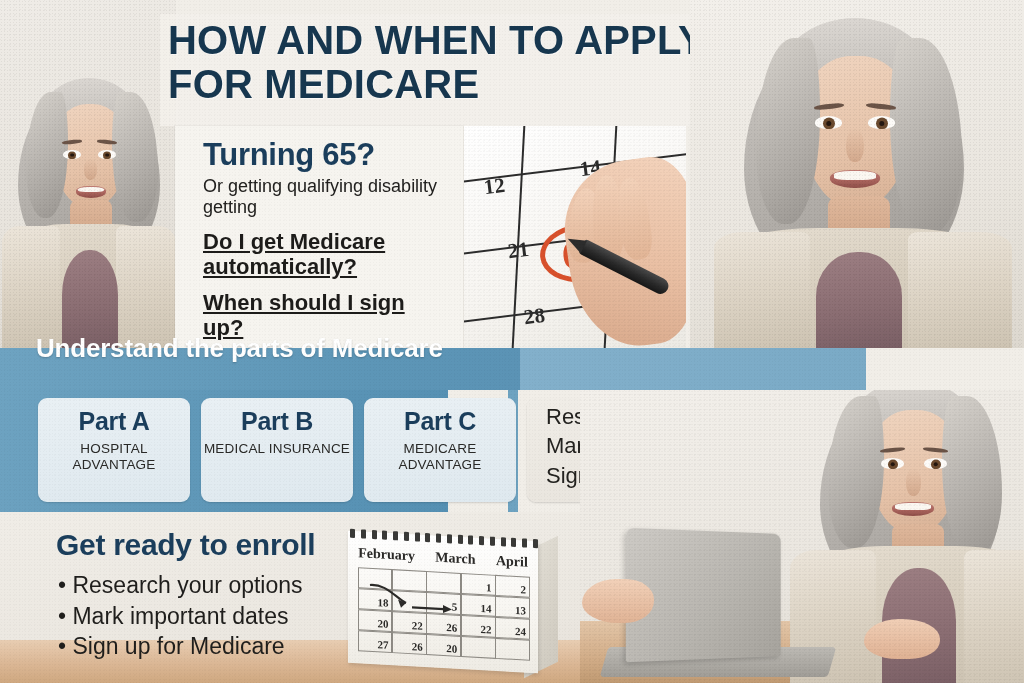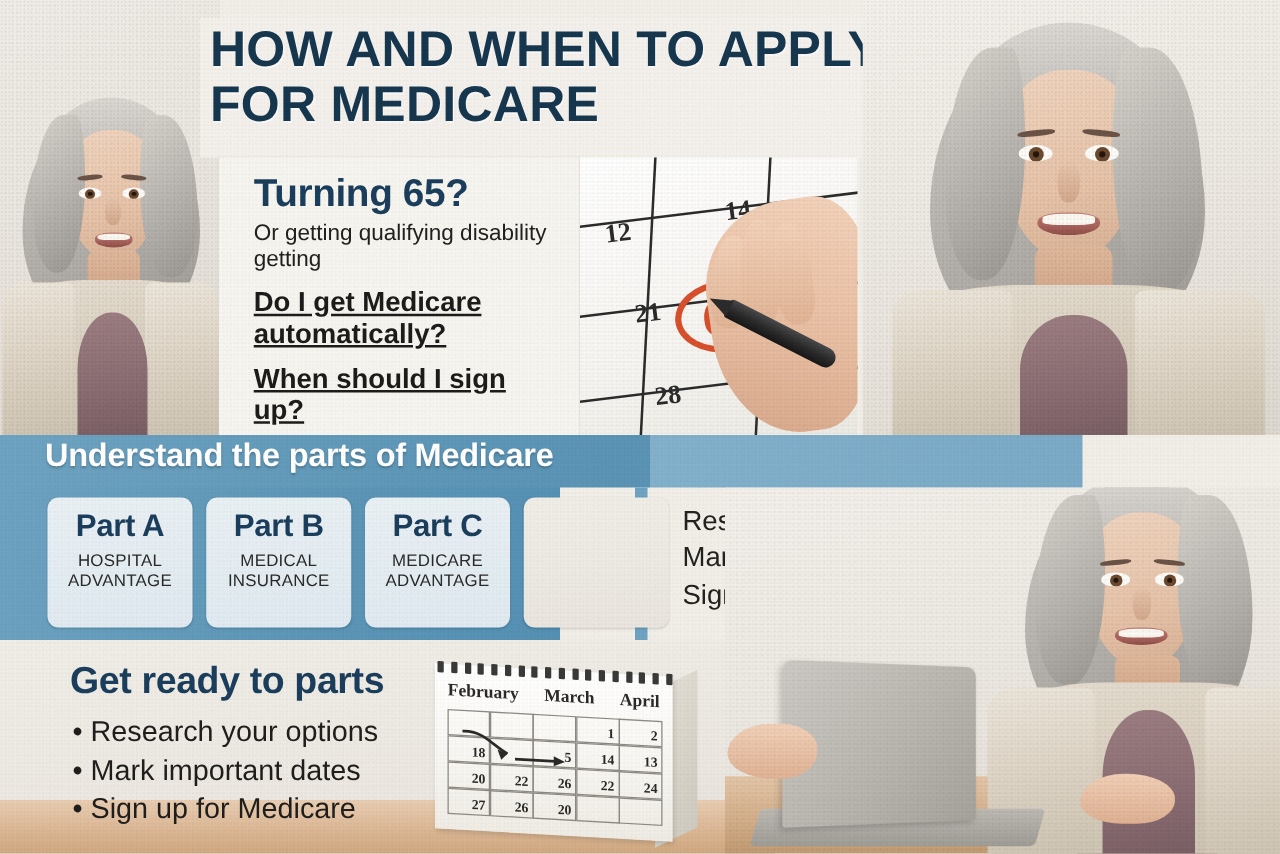--- a/index.html
+++ b/index.html
@@ -185,29 +185,29 @@
     background: linear-gradient(100deg,#83b0cb 0%,#7aaac6 100%);
   }
   #blue-divider {
     position: absolute; left: 508px; top: 390px; width: 10px; height: 122px;
     background: #6ea3c1;
   }
   .band-head {
     position: absolute; color: #fff; font-weight: 700; font-size: 26px;
     letter-spacing: -.2px; text-shadow: 0 1px 2px rgba(0,0,0,.22);
   }
-  #head-parts  { left: 36px;  top: 349px; text-align: right; }
+  #head-parts  { left: 36px;  top: 333px; text-align: right; }
   #head-enroll { left: 551px; top: 354px; }
 
   #part-cards {
     position: absolute; left: 38px; top: 398px;
     display: flex; gap: 11px;
   }
   .part-card {
-    width: 116px; height: 104px; border-radius: 9px;
+    width: 152px; height: 104px; border-radius: 9px;
     background: linear-gradient(175deg,#e9f0f4 0%,#dfe9ef 100%);
     box-shadow: 0 1px 2px rgba(0,0,0,.14);
     display: flex; flex-direction: column; align-items: center;
     justify-content: flex-start; padding-top: 9px;
   }
   .part-card.blank { background: linear-gradient(175deg,#f0ede7 0%,#e9e5de 100%); }
   .part-title {
     color: #1b3e5c; font-weight: 700; font-size: 25px; letter-spacing: -.3px;
   }
   .part-sub {
@@ -445,21 +445,21 @@
 
   <div id="enroll-list">
     <div>Research your options</div>
     <div>Mark important dates</div>
     <div>Sign up for Medicare</div>
   </div>
 
   <div id="bottom-bg"></div>
   <div id="desk"></div>
 
-  <div id="getready-head">Get ready to parts</div>
+  <div id="getready-head">Get ready to enroll</div>
   <div id="getready-list">
     <div>• Research your options</div>
     <div>• Mark important dates</div>
     <div>• Sign up for Medicare</div>
   </div>
 
   <div id="desk-cal">
     <div id="dc-back"></div>
     <div id="dc-front"></div>
     <div id="dc-spiral">

